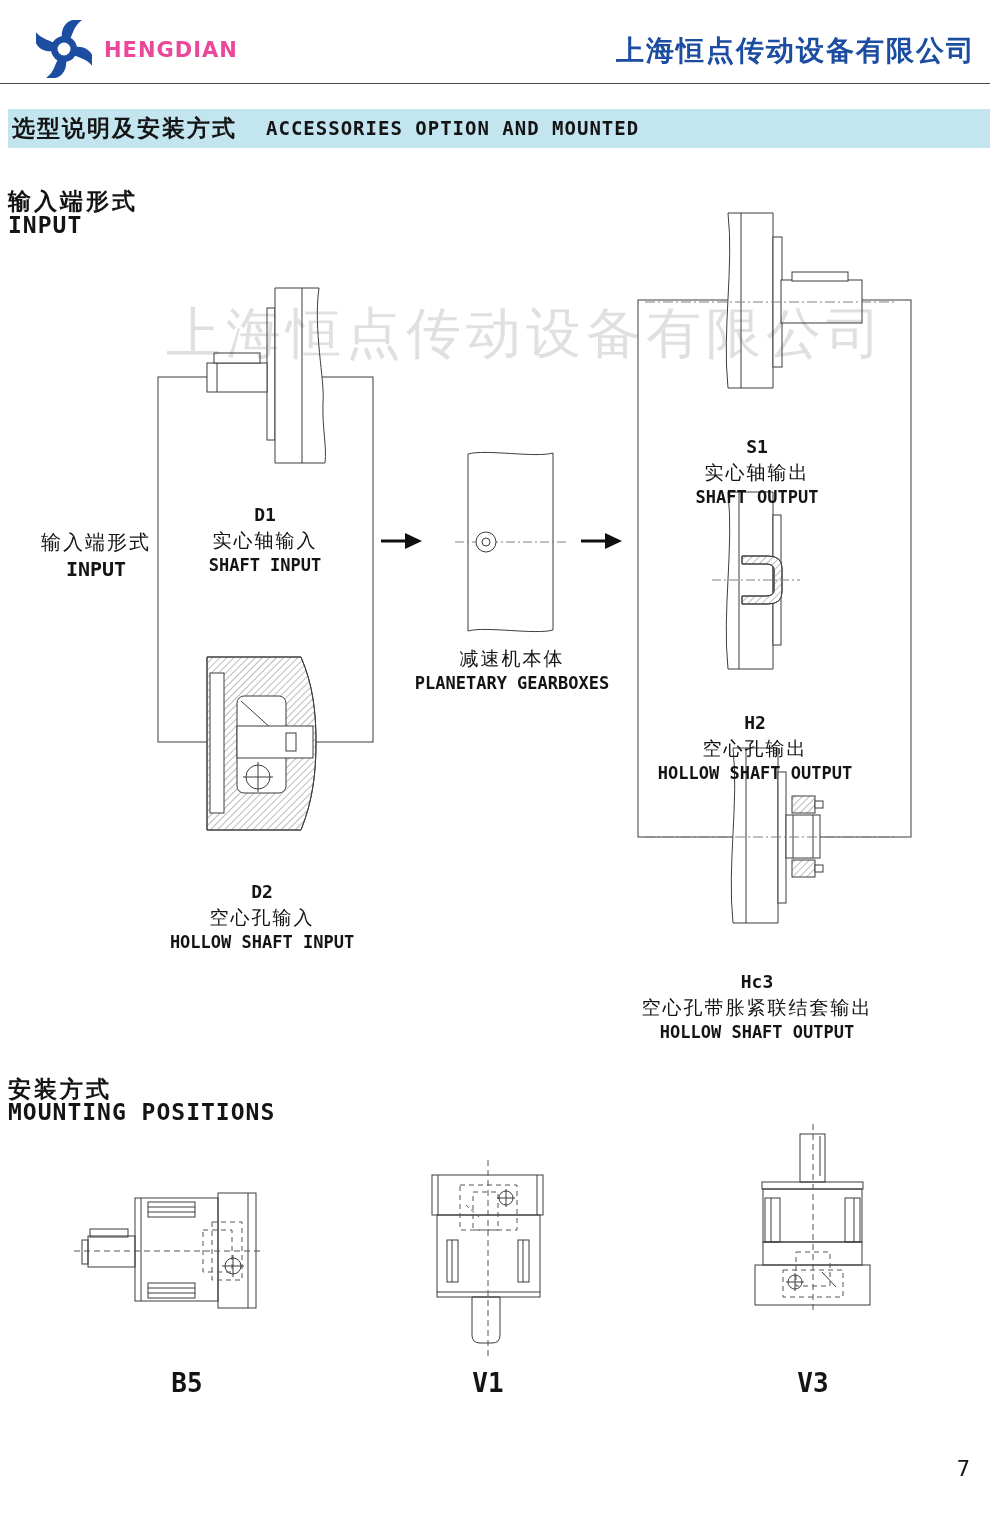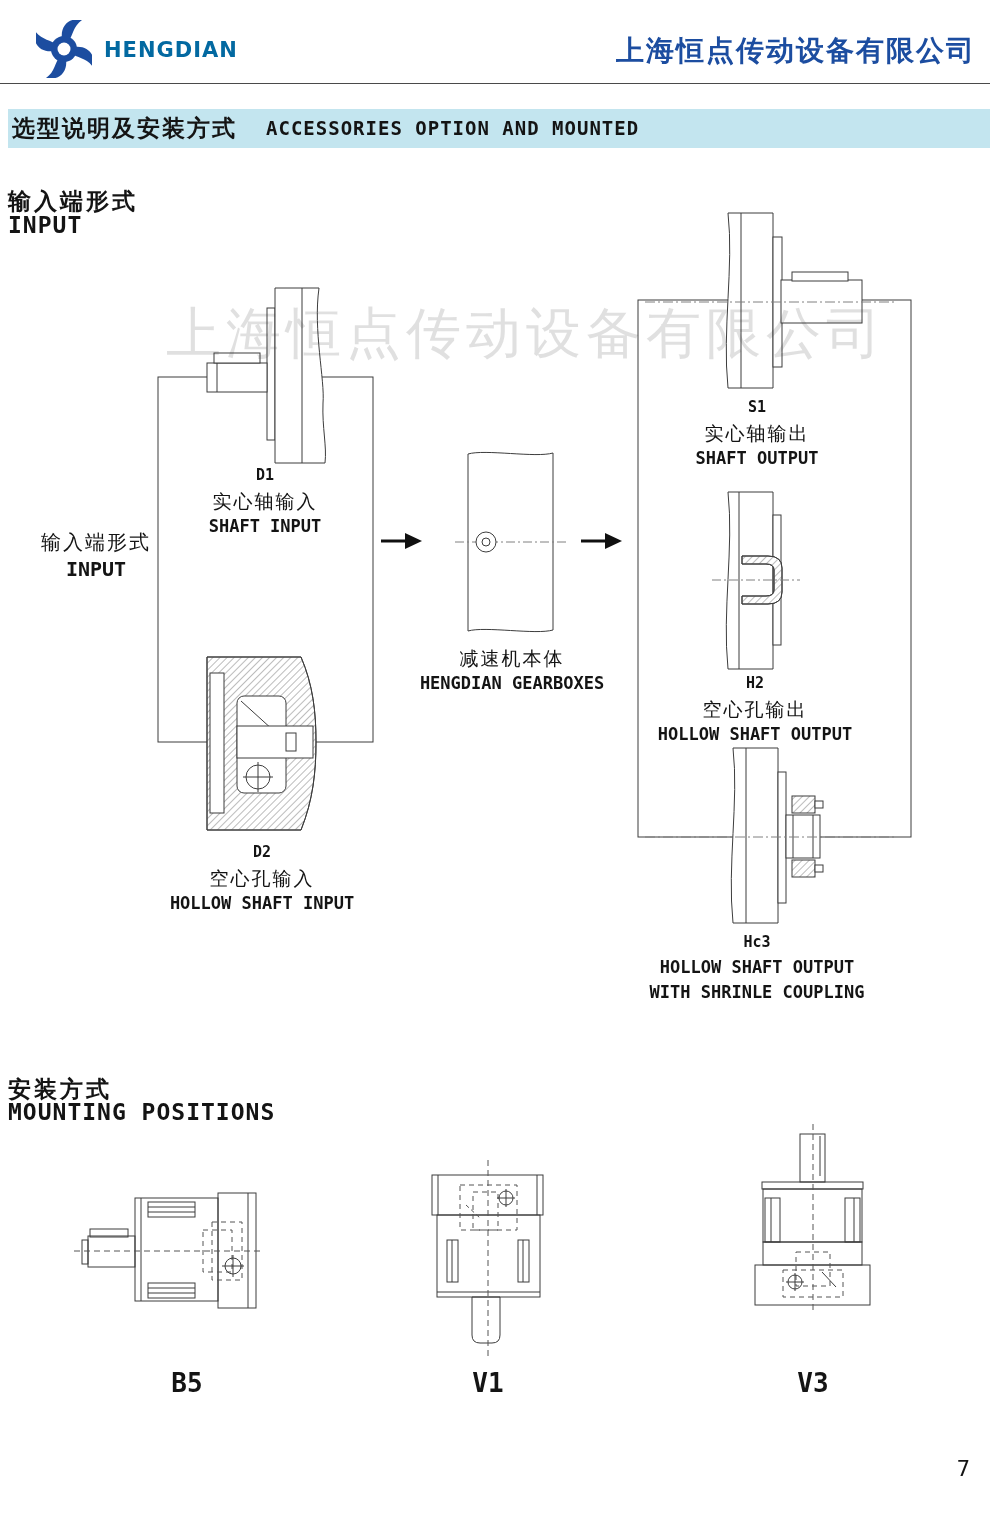--- a/index.html
+++ b/index.html
@@ -6,35 +6,35 @@
   html,body { width:990px; height:1513px; }
   body {
     position:relative; background:#ffffff; overflow:hidden;
     font-family:"DejaVu Sans","Liberation Sans",sans-serif; color:#141414;
   }
   .abs { position:absolute; }
   .mono { font-family:"DejaVu Sans Mono","Liberation Mono",monospace; }
   .cx { transform:translateX(-50%); text-align:center; white-space:nowrap; }
 
   
-  .brand-text { left:104px; top:38px; font-size:21px; font-weight:600; color:#0369a1; letter-spacing:1px; }
+  .brand-text { left:104px; top:38px; font-size:21px; font-weight:600; color:#ec4899; letter-spacing:1px; }
   .company-text { right:14px; top:32px; font-size:28px; font-weight:bold; color:#1c4da0; letter-spacing:2px; }
   .header-rule { left:0; top:83px; width:990px; height:1px; background:#4a4a4a; }
 
   
   .titlebar { left:8px; top:109px; width:982px; height:39px; background:#c3e5ef; }
   .tb-zh { position:absolute; left:4px; top:0; line-height:39px; font-size:23px; font-weight:bold; letter-spacing:2px; }
   .tb-en { position:absolute; left:258px; top:0; line-height:39px; font-size:19px; font-weight:bold; letter-spacing:1px; }
 
   
   .h-zh { font-size:23px; font-weight:600; letter-spacing:3px; }
   .h-en { font-size:23px; font-weight:bold; letter-spacing:1px; }
 
   
-  .lb .code { font-size:15px; font-weight:bold; line-height:25px; }
+  .lb .code { font-size:18px; font-weight:bold; line-height:25px;margin-top:39px; }
   .lb .zh   { font-size:19px; line-height:26px; letter-spacing:2px; }
   .lb .en   { font-size:17px; font-weight:bold; line-height:25px; }
 
   .side-lb .zh { font-size:20px; line-height:27px; letter-spacing:2px; }
   .side-lb .en { font-size:20px; font-weight:bold; line-height:26px; }
 
   .pos-code { font-size:26px; font-weight:bold; }
 
   .watermark {
     left:166px; top:297px; font-size:55px; letter-spacing:5px; white-space:nowrap;
@@ -233,39 +233,39 @@
 </div>
 
 <div class="abs txt cx lb" style="left:262px; top:840px;">
   <div class="code mono">D2</div>
   <div class="zh">空心孔输入</div>
   <div class="en mono">HOLLOW SHAFT INPUT</div>
 </div>
 
 <div class="abs txt cx lb" style="left:512px; top:645px;">
   <div class="zh">减速机本体</div>
-  <div class="en mono">HENGDIAN GEARBOXES</div>
+  <div class="en mono">PLANETARY GEARBOXES</div>
 </div>
 
 <div class="abs txt cx lb" style="left:757px; top:395px;">
   <div class="code mono">S1</div>
   <div class="zh">实心轴输出</div>
   <div class="en mono">SHAFT OUTPUT</div>
 </div>
 
 <div class="abs txt cx lb" style="left:755px; top:671px;">
   <div class="code mono">H2</div>
   <div class="zh">空心孔输出</div>
   <div class="en mono">HOLLOW SHAFT OUTPUT</div>
 </div>
 
 <div class="abs txt cx lb" style="left:757px; top:930px;">
   <div class="code mono">Hc3</div>
+  <div class="zh">空心孔带胀紧联结套输出</div>
   <div class="en mono">HOLLOW SHAFT OUTPUT</div>
-  <div class="en mono">WITH SHRINLE COUPLING</div>
 </div>
 
 <div class="abs txt h-zh" style="left:8px; top:1074px;">安装方式</div>
 <div class="abs txt h-en mono" style="left:8px; top:1099px;">MOUNTING POSITIONS</div>
 
 <div class="abs txt cx pos-code mono" style="left:187px; top:1368px;">B5</div>
 <div class="abs txt cx pos-code mono" style="left:488px; top:1368px;">V1</div>
 <div class="abs txt cx pos-code mono" style="left:813px; top:1368px;">V3</div>
 
 <div class="abs txt page-num mono">7</div>

